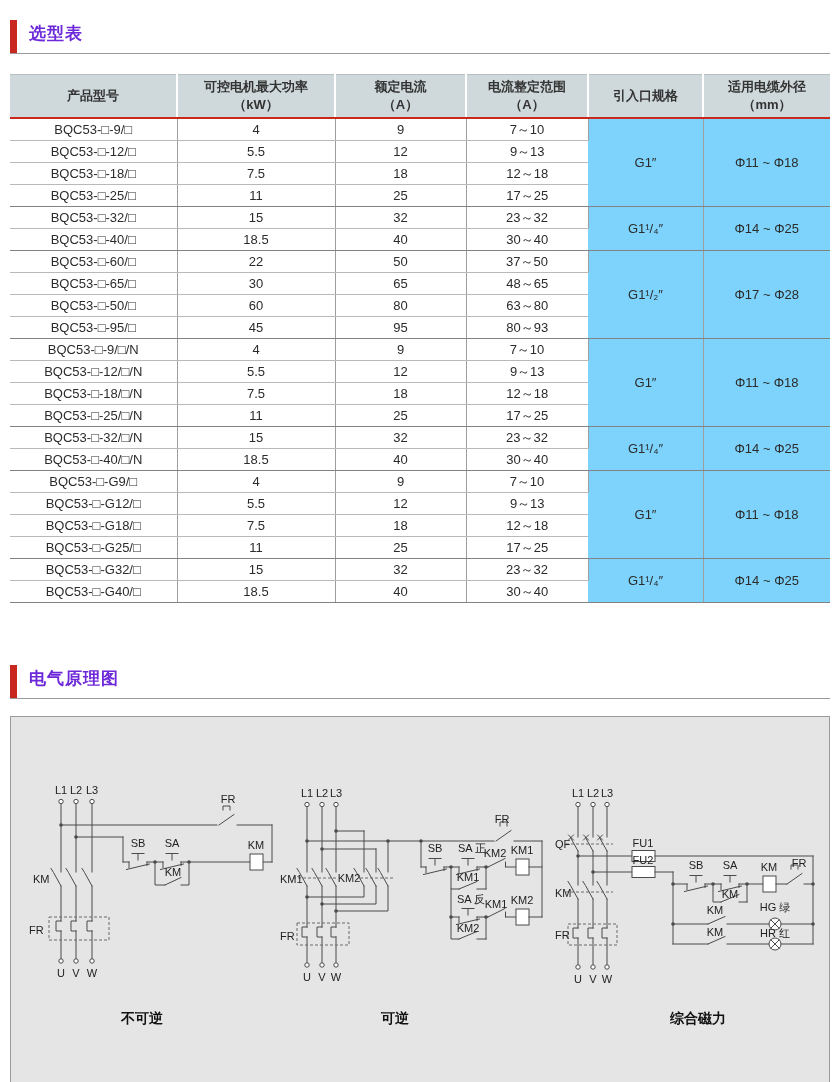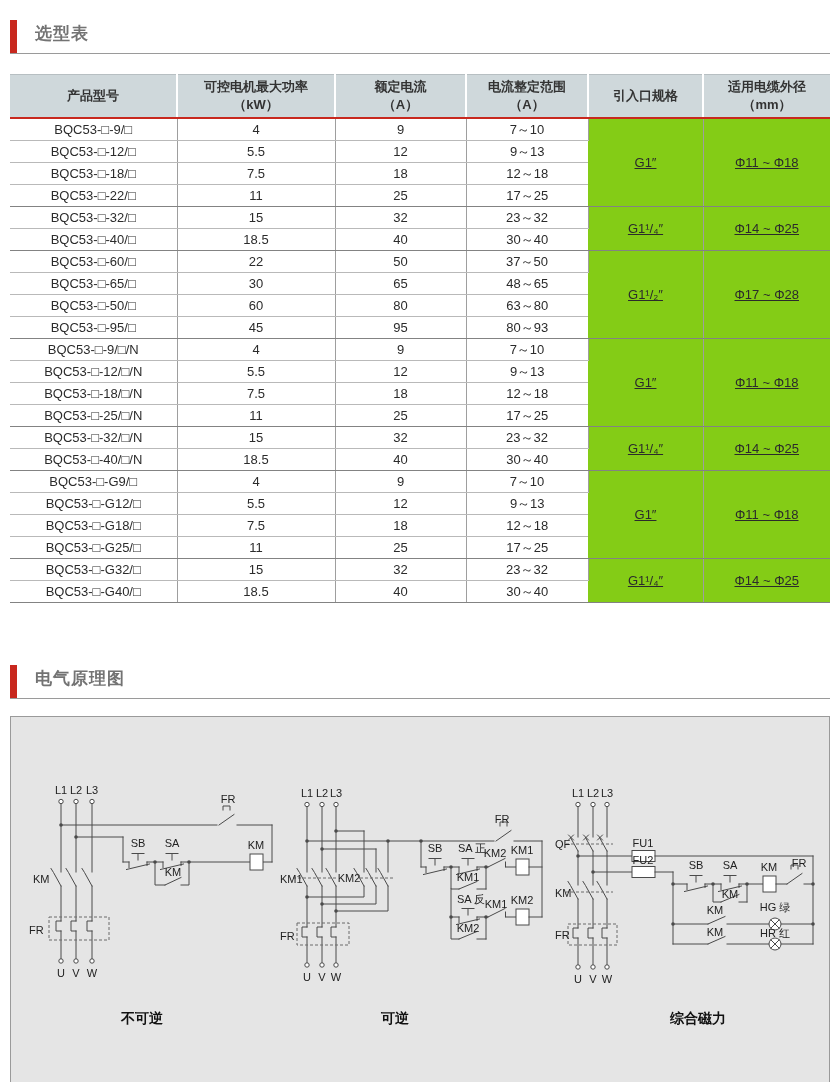--- a/index.html
+++ b/index.html
@@ -1,33 +1,33 @@
 <!DOCTYPE html>
 <html><head>
 <meta charset="utf-8">
 <style>
   html,body{margin:0;padding:0;background:#fff;}
   body{width:840px;height:1082px;font-family:"Liberation Sans","DejaVu Sans",sans-serif;color:#333;overflow:hidden;}
   .wrap{padding:20px 10px 0 10px;width:820px;}
   .sec{display:flex;border-bottom:1px solid #9a9a9a;}
   .sec .bar{width:7px;background:#c8281e;flex:none;}
-  .sec h2{margin:0;padding:2px 0 8px 18px;font-size:17px;font-weight:bold;color:#737373;letter-spacing:1px;}
+  .sec h2{margin:0;padding:2px 0 8px 12px;font-size:17px;font-weight:bold;color:#6d28d9;letter-spacing:1px;}
   .sec2{margin-top:62px;text-align:right;}
 
   table{border-collapse:collapse;width:820px;margin-top:20px;table-layout:fixed;font-size:13px;}
   thead th{background:#cfd8db;border-top:1px solid #b7bfc2;border-bottom:2px solid #c8281e;
            border-right:2px solid #fff;font-size:13px;color:#333;font-weight:bold;height:42px;
            line-height:1.35;padding:0;text-align:center;}
   thead th:last-child{border-right:none;}
   thead th span{display:block;}
   tbody td{text-align:center;height:21px;padding:0;border-bottom:1px solid #b9b9b9;
            border-right:1px solid #9e9e9e;color:#2b2b2b;}
   tbody td:last-child{border-right:none;}
   tr.group-end td{border-bottom:1px solid #838383;}
-  td.merge{border-bottom:1px solid #838383;background:#84cc16;text-decoration:underline;}
+  td.merge{border-bottom:1px solid #838383;background:#7dd3fc;}
 
   .diagram-box{margin-top:17px;border:1px solid #9a9a9a;height:378px;position:relative;background:#e5e5e5;}
   .diagram-box svg{position:absolute;top:60px;}
   #c1{left:14px;} #c2{left:269px;} #c3{left:544px;}
   .w{stroke:#4a4a4a;stroke-width:1;fill:none;stroke-linecap:square;}
   .d{stroke:#6a6a6a;stroke-width:1;fill:none;stroke-dasharray:3,2;}
   svg text{font-size:11px;fill:#222;font-family:"Liberation Sans","DejaVu Sans",sans-serif;}
   svg text.cap{font-size:14px;font-weight:bold;fill:#111;}
   circle.t{fill:#fff;stroke:#4a4a4a;stroke-width:1;}
   circle.dot{fill:#4a4a4a;stroke:none;}
@@ -96,21 +96,21 @@
           <td>12</td>
           <td>9～13</td>
         </tr>
         <tr>
           <td>BQC53-□-18/□</td>
           <td>7.5</td>
           <td>18</td>
           <td>12～18</td>
         </tr>
         <tr class="group-end">
-          <td>BQC53-□-22/□</td>
+          <td>BQC53-□-25/□</td>
           <td>11</td>
           <td>25</td>
           <td>17～25</td>
         </tr>
         <tr>
           <td>BQC53-□-32/□</td>
           <td>15</td>
           <td>32</td>
           <td>23～32</td>
           <td rowspan="2" class="merge">G1¹/₄″</td>

